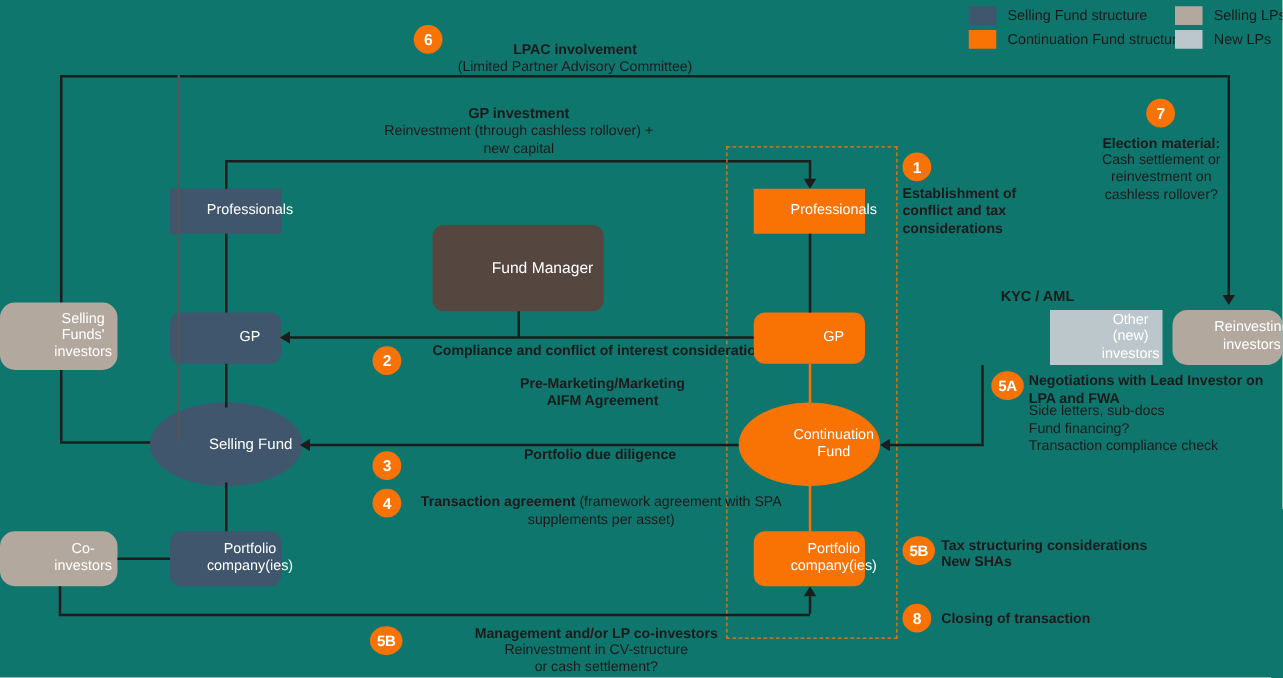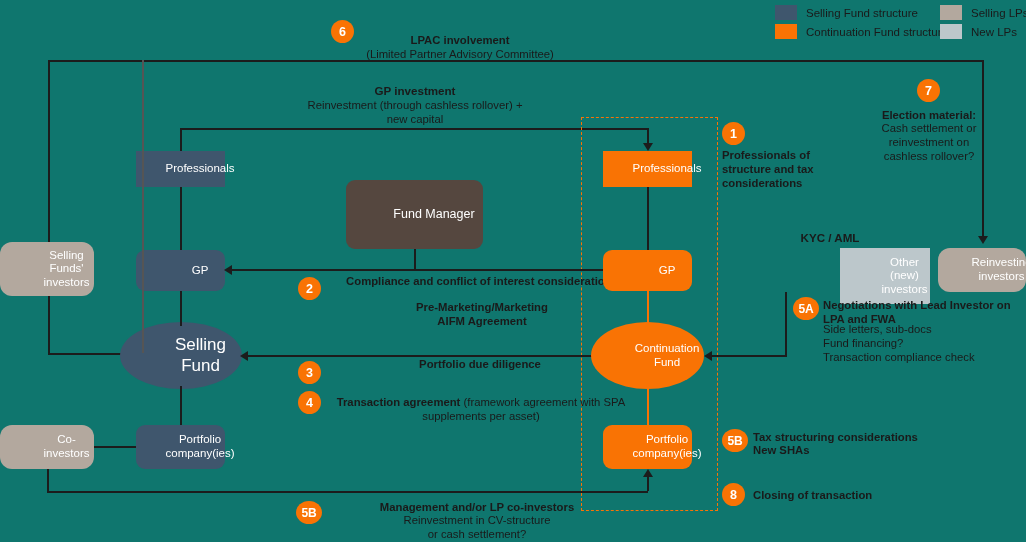--- a/index.html
+++ b/index.html
@@ -135,21 +135,21 @@
   </div>
 
   <div class="node navy" style="left:136px; top:151px; width:89px; height:36px;">
     <span>Professionals</span>
   </div>
 
   <div class="node navy rounded" style="left:136px; top:250px; width:89px; height:41px;">
     <span>GP</span>
   </div>
 
-  <div class="node navy ellipse" style="left:120px; top:322px; width:122px; height:67px; font-size:17px;">
+  <div class="node navy ellipse" style="left:120px; top:322px; width:122px; height:67px; font-size:12px;">
     <span>Selling Fund</span>
   </div>
 
   <div class="node navy rounded" style="left:136px; top:425px; width:89px; height:44px;">
     <span>Portfolio company(ies)</span>
   </div>
 
   <div class="node taupe" style="left:0px; top:425px; width:94px; height:44px;">
     <span>Co-investors</span>
   </div>
@@ -211,29 +211,29 @@
 
   <div class="node orange rounded" style="left:603px; top:425px; width:89px; height:44px;">
     <span>Portfolio company(ies)</span>
   </div>
 
   <div class="ln lnv" style="left:647px; top:187px; height:63px;"></div>
   <div class="ln lnv ln-o" style="left:647px; top:291px; height:35px;"></div>
   <div class="ln lnv ln-o" style="left:647px; top:386px; height:39px;"></div>
 
   <div class="badge" style="left:722px; top:122px;">1</div>
-  <div class="note lft ttl" style="left:722px; top:148px; width:110px;">Professionals of structure and tax considerations</div>
+  <div class="note lft ttl" style="left:722px; top:148px; width:110px;">Establishment of conflict and tax considerations</div>
 
   <div class="badge" style="left:917px; top:79px;">7</div>
   <div class="note ctr ttl" style="left:866px; top:108px; width:126px;">Election material:</div>
   <div class="note ctr" style="left:866px; top:121px; width:126px;">Cash settlement or reinvestment on cashless rollover?</div>
 
   <div class="note ctr ttl" style="left:760px; top:231px; width:140px; font-size:11.6px;">KYC / AML</div>
 
-  <div class="node grey" style="left:840px; top:248px; width:90px; height:56px;">
+  <div class="node grey" style="left:840px; top:248px; width:90px; height:44px;">
     <span>Other (new) investors</span>
   </div>
   <div class="node taupe" style="left:938px; top:248px; width:88px; height:44px;">
     <span>Reinvesting investors</span>
   </div>
 
   <div class="ln lnv" style="left:785px; top:292px; height:63px;"></div>
   <div class="ln lnh" style="left:712px; top:355px; width:75px;"></div>
   <div class="arrow ar-left" style="left:704px; top:351px;"></div>
 

